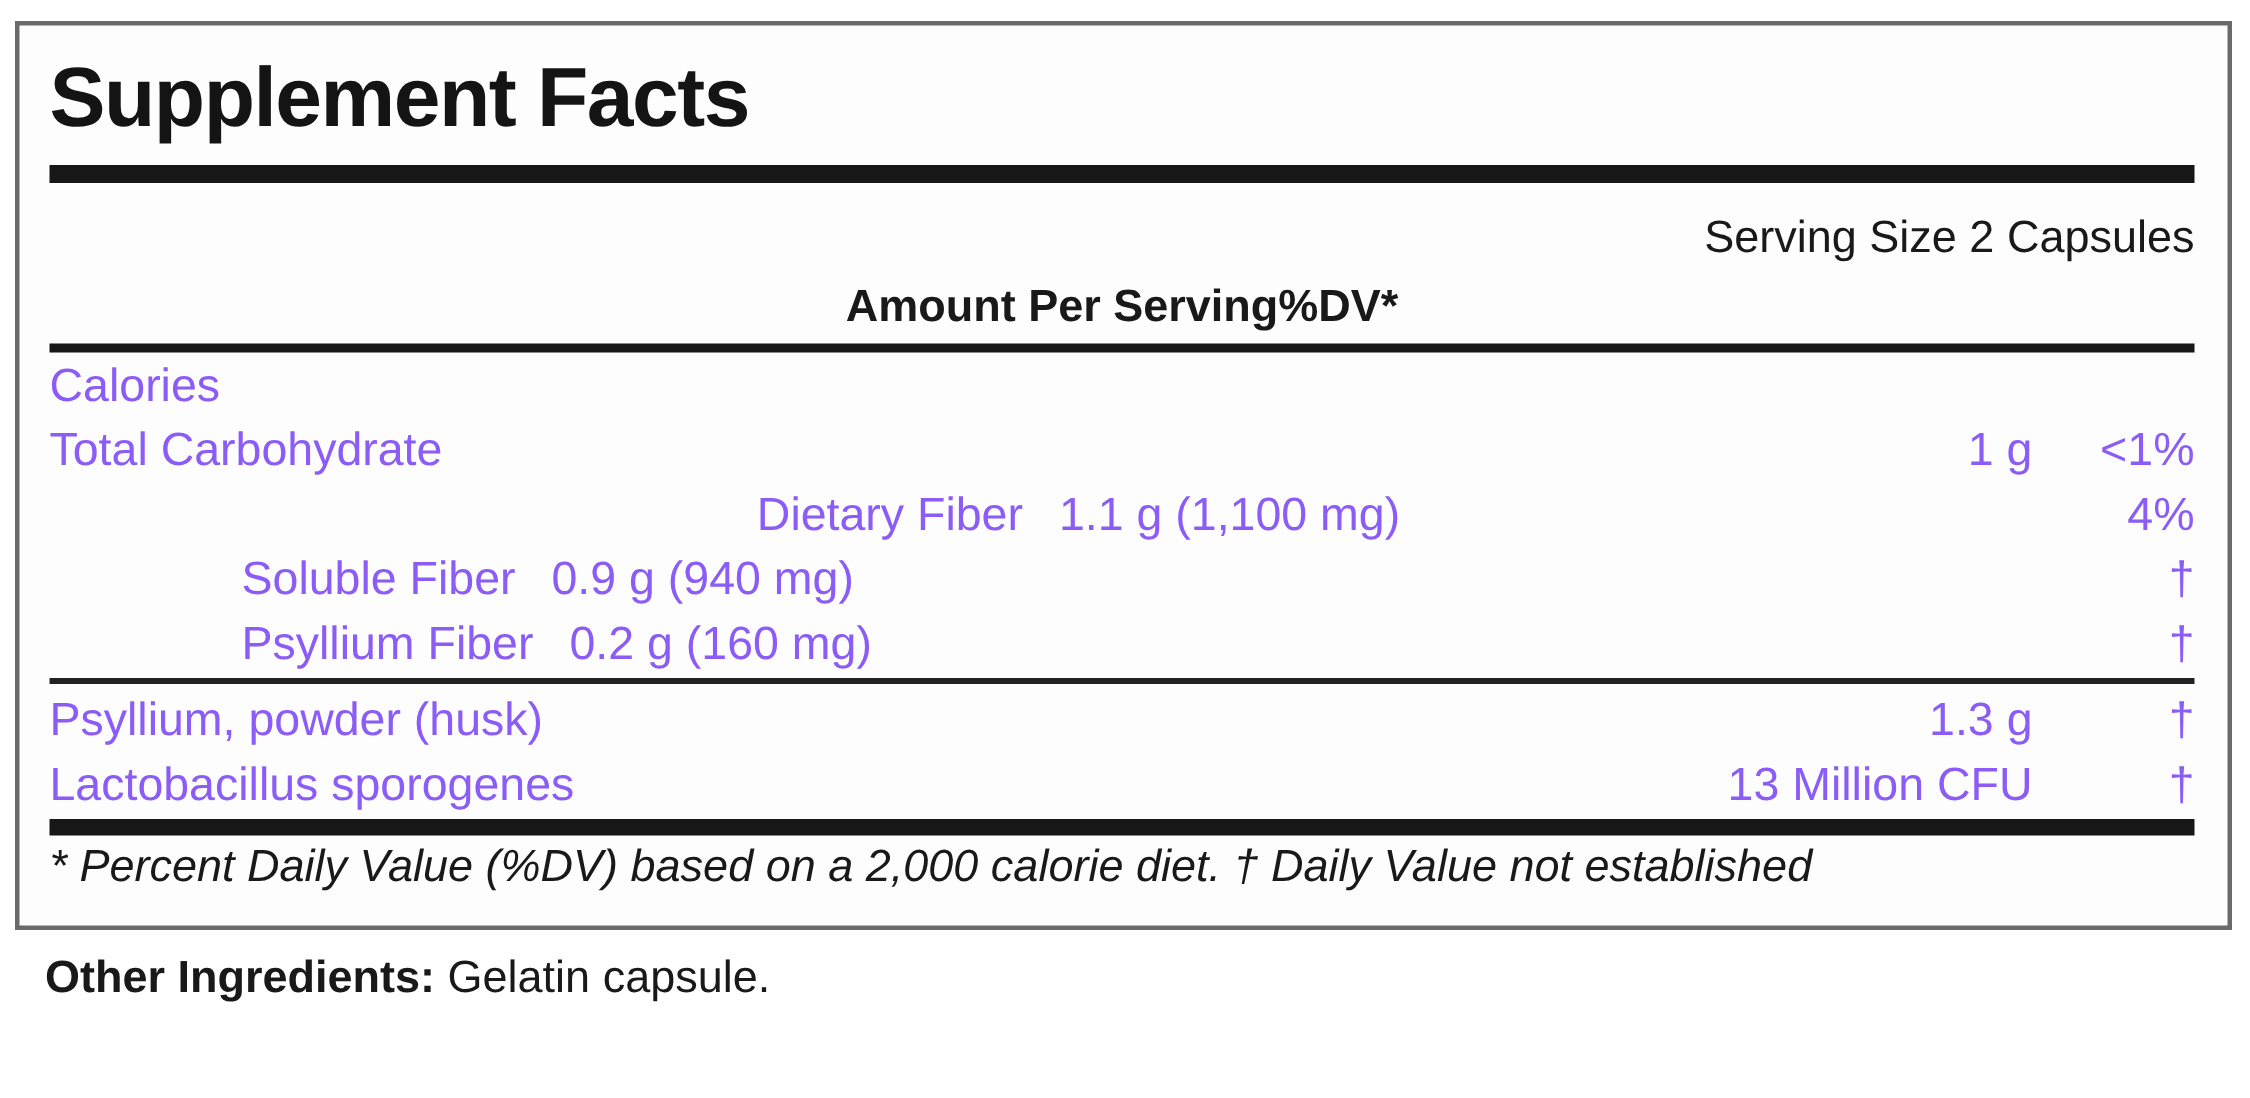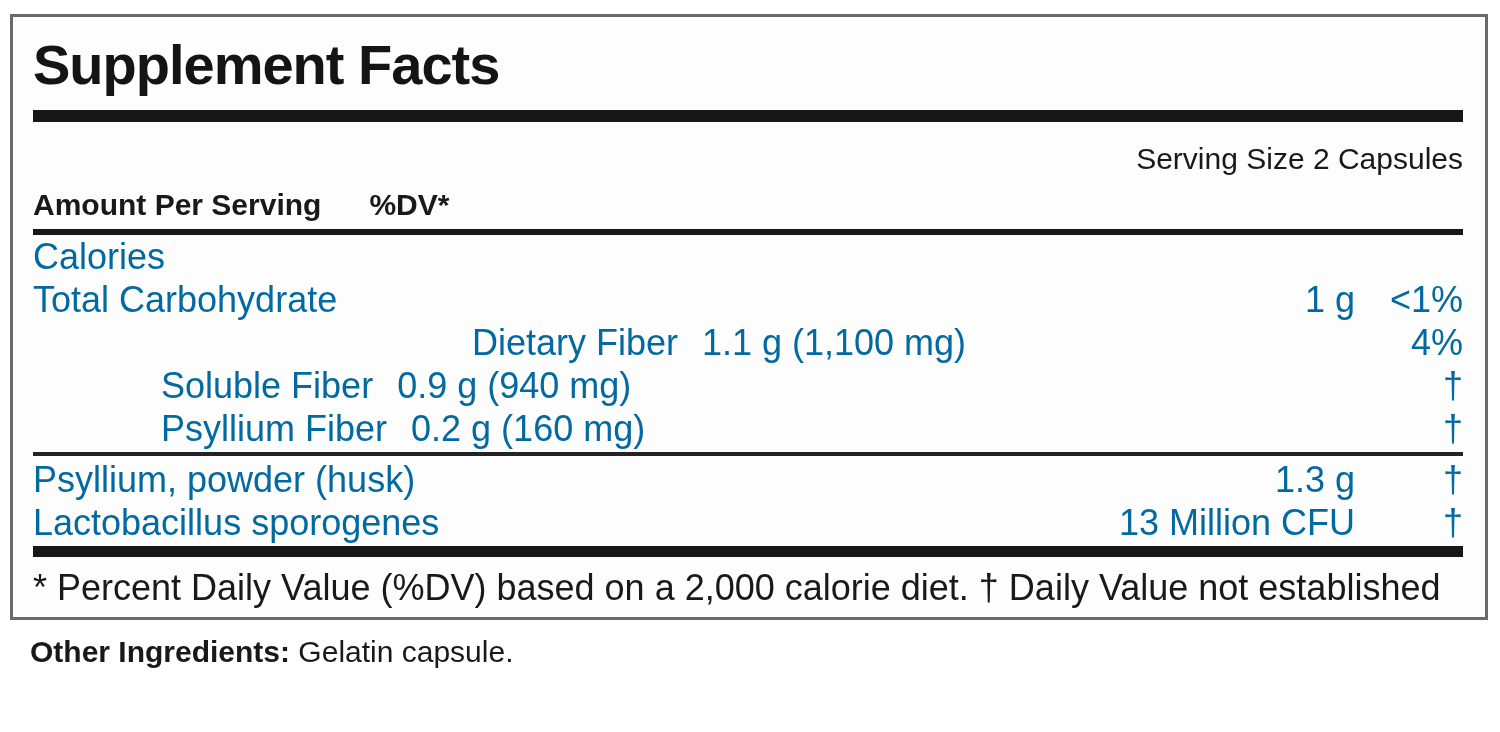--- a/index.html
+++ b/index.html
@@ -35,50 +35,50 @@
   }
   .serving {
     margin-top: 20px;
     text-align: right;
     font-weight: normal;
     font-size: 30px;
     line-height: 34px;
   }
   .colhead {
     display: flex;
-    justify-content: flex-start;
+    justify-content: center;
     align-items: baseline;
     font-weight: bold;
     font-size: 30px;
     line-height: 34px;
     margin-top: 12px;
     padding-bottom: 7px;
-    gap: 48px;
   }
   .rule-thick { height: 6px; background: #171717; }
   .rule-thin  { height: 4px; background: #232323; margin: 2px 0; }
   .bottom-bar { height: 11px; background: #171717; margin-top: 2px; }
   .row {
     display: flex;
     align-items: baseline;
-    font-size: 36px;
+    font-size: 31px;
     line-height: 43px;
-    color: #0369a1;
+    color: #8b5cf6;
   }
   .nm { flex: 1; white-space: nowrap; }
   .ind1 .nm { padding-left: 50px; text-align: center; }
   .ind2 .nm { padding-left: 128px; }
   .inline-amt { margin-left: 24px; }
   .amt { text-align: center; white-space: nowrap; }
   .dv { width: 108px; text-align: right; white-space: nowrap; }
   .footnote {
-    margin-top: 13px;
-    font-size: 36px;
+    margin-top: 3px;
+    font-size: 30px;
     line-height: 36px;
     white-space: nowrap;
+    font-style: italic;
   }
   .other {
     position: absolute;
     left: 30px;
     top: 634px;
     font-size: 30px;
     line-height: 36px;
   }
   .other .b { font-weight: bold; }
 </style>

